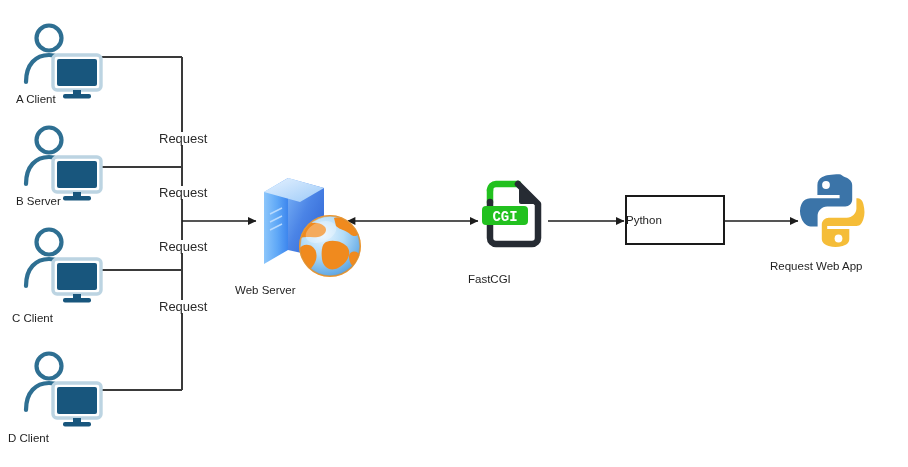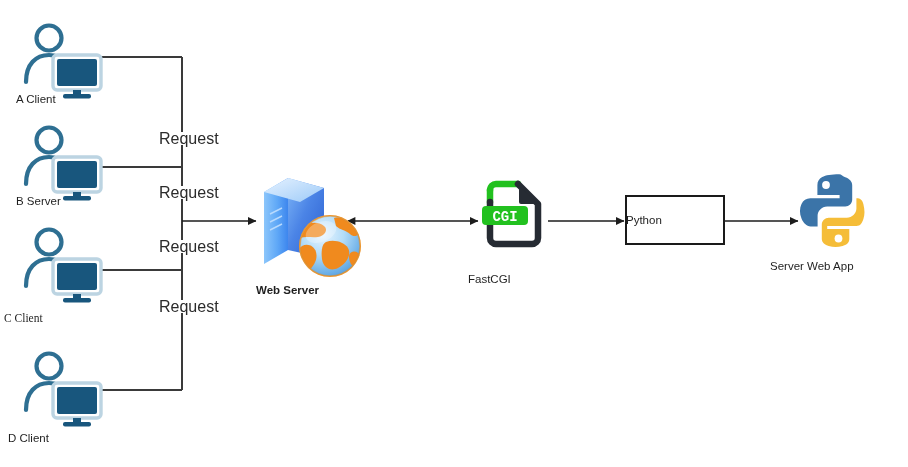--- a/index.html
+++ b/index.html
@@ -30,21 +30,21 @@
     font-family: "Liberation Sans", sans-serif;
     font-size: 11.5px;
     color: #1f1f1f;
     text-align: left;
     white-space: nowrap;
     line-height: 14px;
   }
   .edge-label {
     position: absolute;
     font-family: "Liberation Sans", sans-serif;
-    font-size: 16px;
+    font-size: 13px;
     color: #2b2b2b;
     background: #ffffff;
     padding: 0 2px;
     white-space: nowrap;
     line-height: 13px;
   }
 </style>
 </head>
 <body>
 
@@ -199,29 +199,29 @@
       </g>
       <g>
         <path fill="#f5bd38" d="M56.4,26.2 L56.4,36.5 C56.4,41.4 52.0,45.7 46.8,45.7 L28.7,45.7 C25.1,45.7 21.8,48.9 21.8,52.6 L21.8,66.9 C21.8,70.6 25.1,72.8 28.7,73.9 C33.1,75.2 37.3,75.4 42.6,73.9 C46.0,72.9 49.3,70.9 49.3,66.9 L49.3,57.1 L27.2,57.1 L27.2,53.9 L56.4,53.9 C60.5,53.9 62.0,51.1 63.4,46.9 C64.9,42.6 64.8,38.4 63.4,32.3 C62.4,27.9 60.5,26.2 56.4,26.2 z"></path>
         <circle fill="#ffffff" cx="38.5" cy="66.5" r="3.9"></circle>
       </g>
     </g>
   </svg>
 
   <div class="node-label" style="left:16px; top:92px; width:92px;">A Client</div>
   <div class="node-label" style="left:16px; top:194px; width:92px;">B Server</div>
-  <div class="node-label" style="left:4px; top:311px; width:92px;font-family:Liberation Serif, serif;">C Client</div>
+  <div class="node-label" style="left:12px; top:311px; width:92px;">C Client</div>
   <div class="node-label" style="left:8px; top:431px; width:92px;">D Client</div>
 
   <div class="edge-label" style="left:157px; top:132px;">Request</div>
   <div class="edge-label" style="left:157px; top:186px;">Request</div>
   <div class="edge-label" style="left:157px; top:240px;">Request</div>
   <div class="edge-label" style="left:157px; top:300px;">Request</div>
 
-  <div class="node-label" style="left:256px; top:283px; width:116px;font-weight:bold;">Web Server</div>
+  <div class="node-label" style="left:235px; top:283px; width:116px;">Web Server</div>
 
   <div class="node-label" style="left:468px; top:272px; width:100px;">FastCGI</div>
 
   <div class="node-label" style="left:626px; top:213px; width:98px;">Python</div>
 
-  <div class="node-label" style="left:770px; top:259px; width:128px;">Server Web App</div>
+  <div class="node-label" style="left:770px; top:259px; width:128px;">Request Web App</div>
 
 </div>
 
 </body></html>

